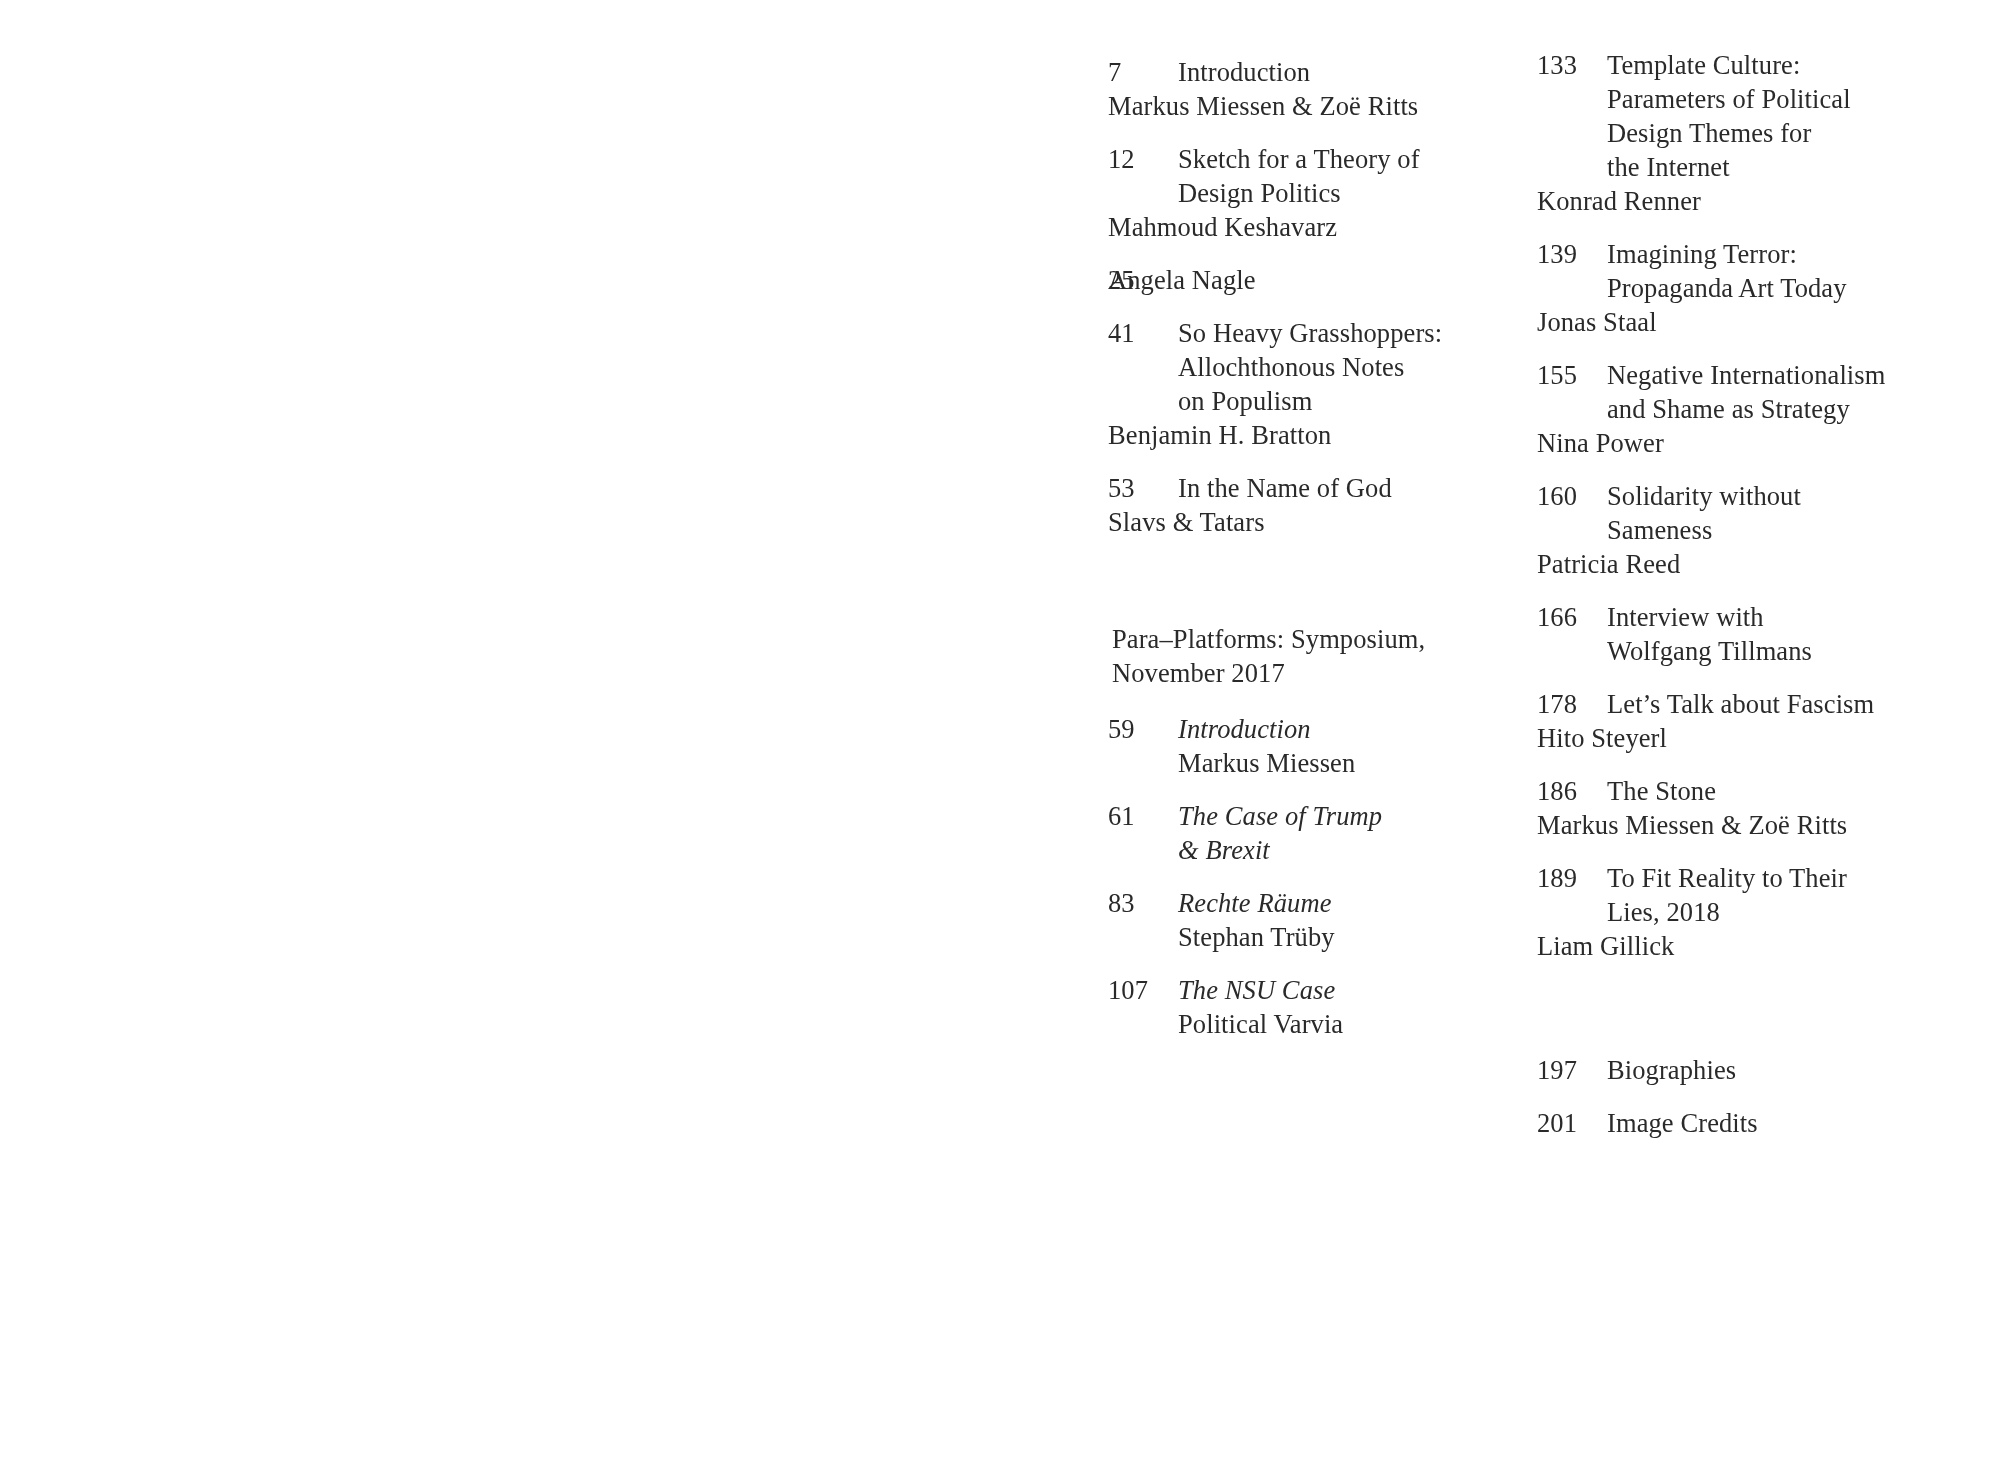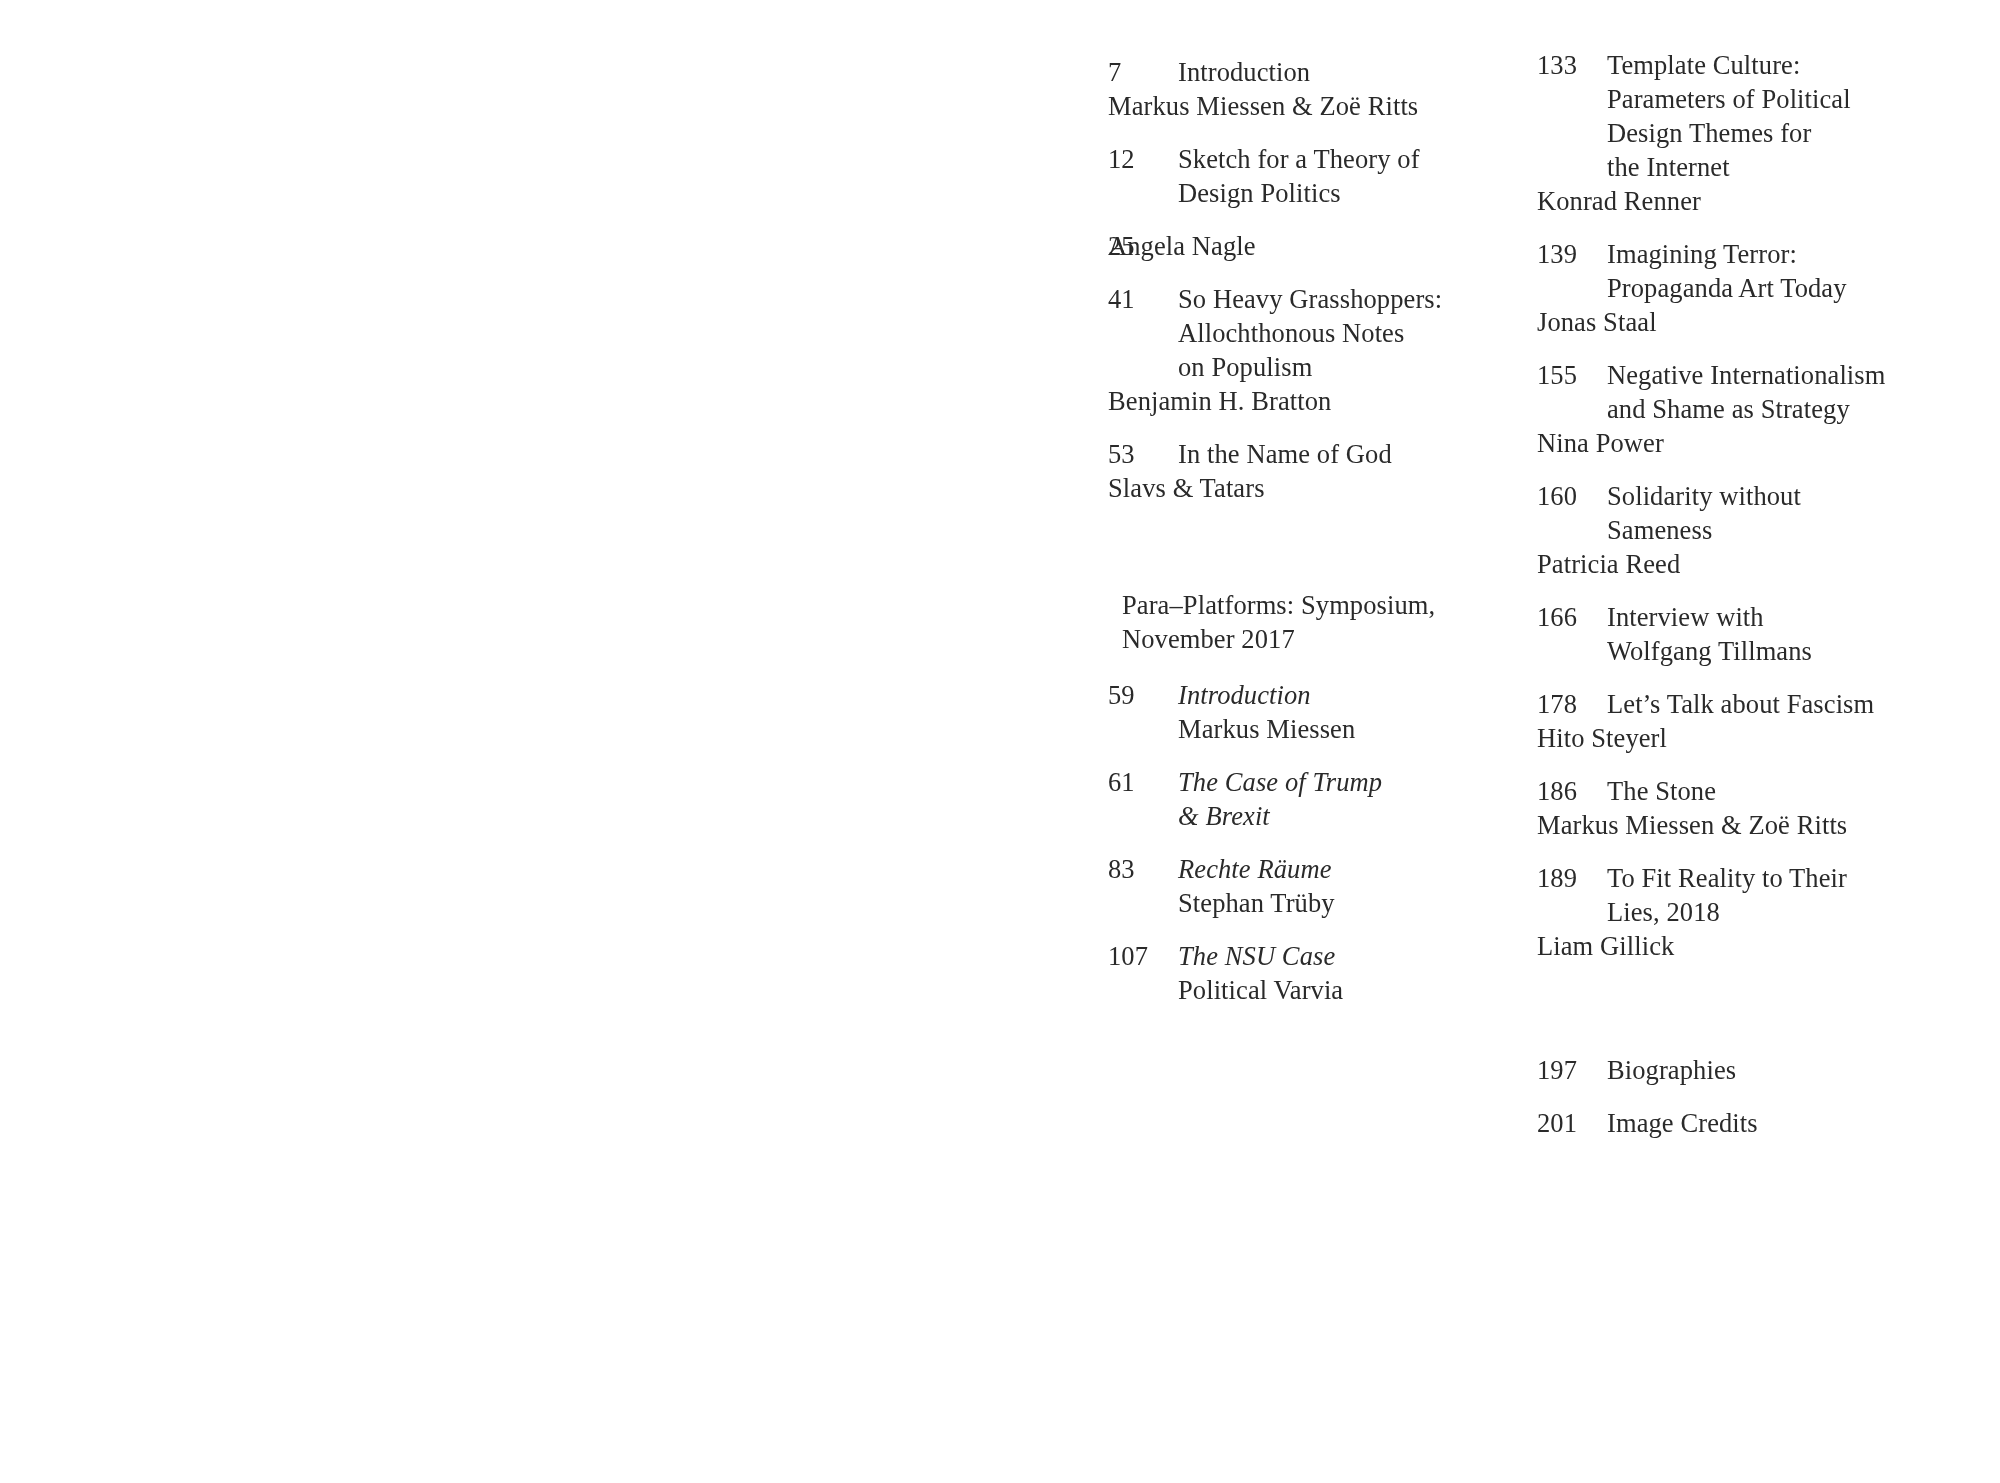--- a/index.html
+++ b/index.html
@@ -40,41 +40,42 @@
   .entry .author {
     display: block;
   }
   .entry .author.flush {
     margin-left: -70px;
   }
   .sec2 .title { font-style: italic; }
 
   .section-header {
     white-space: pre-line;
-    margin: 83px 0 22px 14px;
+    margin: 83px 0 22px 4px;
   }
   .back-matter { margin-top: 90px; }
 </style>
 </head>
 <body>
 
 <div>
 
   <div class="col col-left">
 
     <div class="entry sec1">
       <span class="num">7</span>
       <span class="title">Introduction</span>
       <span class="author flush">Markus Miessen &amp; Zoë Ritts</span>
     </div>
 
     <div class="entry sec1">
       <span class="num">12</span>
       <span class="title">Sketch for a Theory of
 Design Politics</span>
+      <span class="author flush">Mahmoud Keshavarz</span>
     </div>
 
     <div class="entry sec1">
       <span class="num">25</span>
       <span class="author flush">Angela Nagle</span>
     </div>
 
     <div class="entry sec1">
       <span class="num">41</span>
       <span class="title">So Heavy Grasshoppers:

